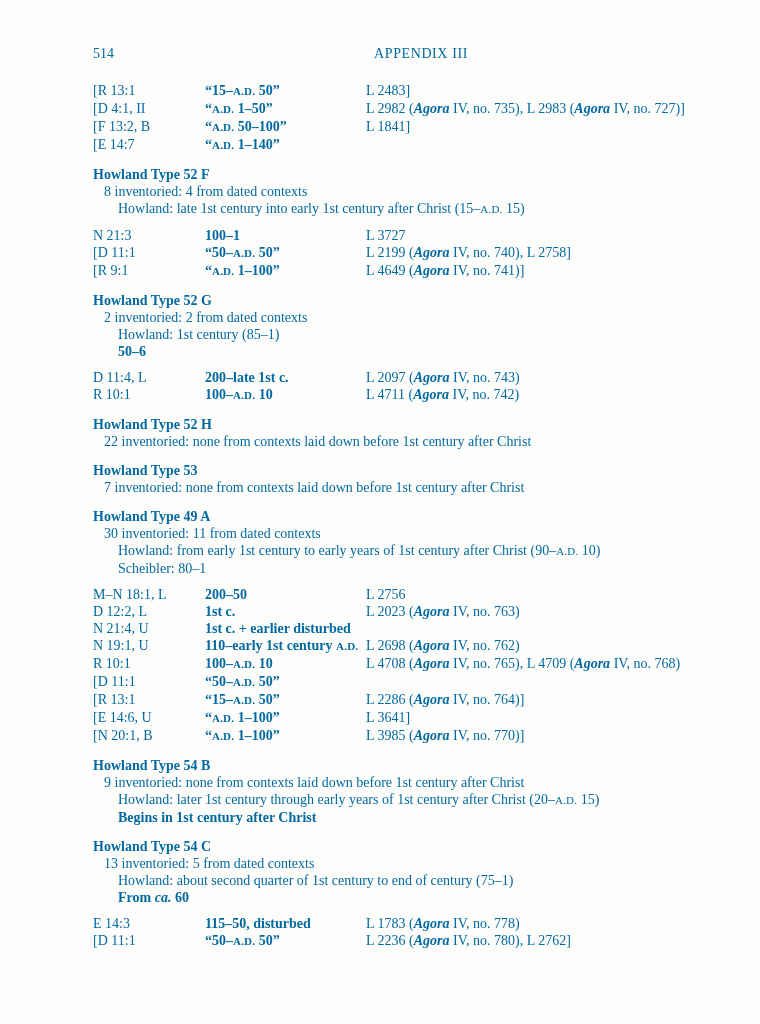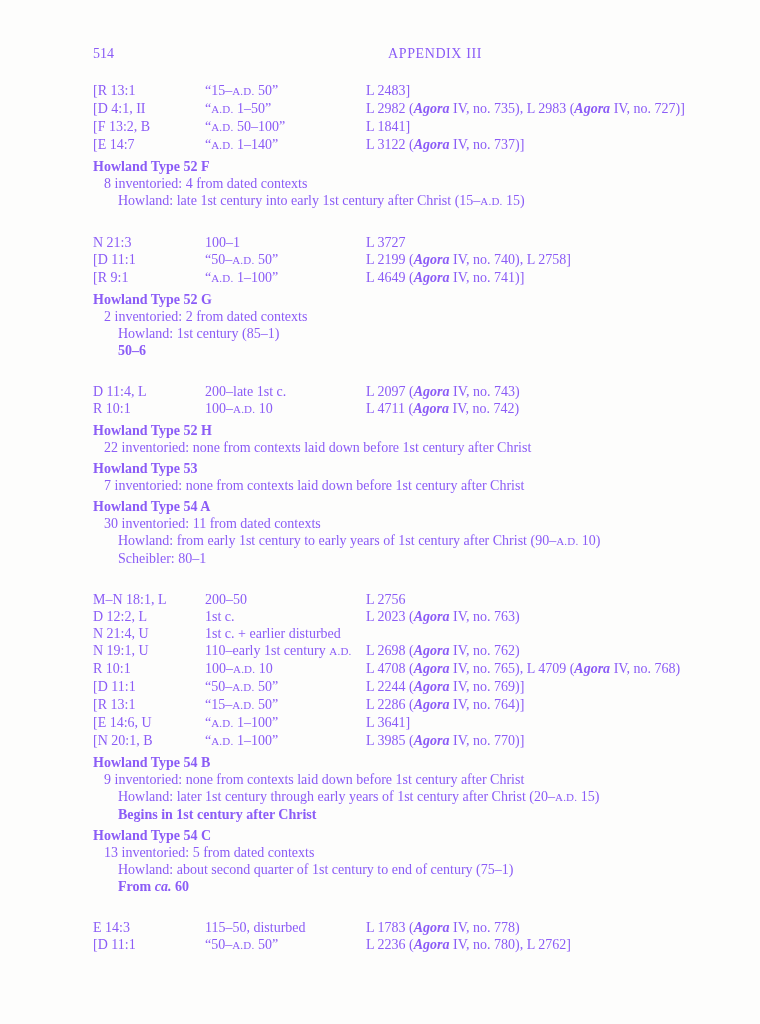--- a/index.html
+++ b/index.html
@@ -11,43 +11,43 @@
     padding: 45px 66px 0 93px;
     font-family: "Liberation Serif", "DejaVu Serif", serif;
     font-size: 14px;
     line-height: 17px;
     color: #1a1a1a;
     overflow: hidden;
   }
   .page-header { position: relative; height: 17px; }
   .page-number { position: absolute; left: 0; top: 0; }
   .header-title {
-    position: absolute; left: 342px; top: 0;
+    position: absolute; left: 328px; top: 0;
     transform: translateX(-50%);
     letter-spacing: 0.6px;
     white-space: nowrap;
   }
-  .ctx-table { margin-top: 24px; }
+  .ctx-table { margin-top: 9px; }
   #content > .ctx-table:first-child { margin-top: 20px; }
   .ctx-row { display: flex; white-space: nowrap; }
   .col-context { width: 112px; flex: none; }
-  .col-date { width: 161px; flex: none; }
+  .col-date { width: 161px; flex: none; font-weight: bold; }
   .col-lamps { flex: 1; }
-  .section { margin-top: 4px; }
+  .section { margin-top: 12px; }
   .sec-heading { font-weight: bold; }
   .sec-line.lvl1 { padding-left: 11px; }
   .sec-line.lvl2 { padding-left: 25px; }
   .sec-line.bold { font-weight: bold; }
   .sc { font-size: 11px; letter-spacing: 0.2px; }
   i { font-style: italic; font-weight: bold; }
 </style>
 </head>
 <body style="background: rgb(253, 253, 252);">
 
-<div class="page" style="color: #8b5cf6;">
+<div class="page" style="color: #0369a1;">
   <div class="page-header">
     <span class="page-number">514</span>
     <span class="header-title">APPENDIX III</span>
   </div>
   <div id="content">
       <div class="ctx-table">
         <div class="ctx-row">
           <span class="col-context">[R 13:1</span>
           <span class="col-date">“15–<span class="sc">A.D.</span> 50”</span>
           <span class="col-lamps">L 2483]</span>
@@ -58,21 +58,20 @@
           <span class="col-lamps">L 2982 (<i>Agora</i> IV, no. 735), L 2983 (<i>Agora</i> IV, no. 727)]</span>
         </div>
         <div class="ctx-row">
           <span class="col-context">[F 13:2, B</span>
           <span class="col-date">“<span class="sc">A.D.</span> 50–100”</span>
           <span class="col-lamps">L 1841]</span>
         </div>
         <div class="ctx-row">
           <span class="col-context">[E 14:7</span>
           <span class="col-date">“<span class="sc">A.D.</span> 1–140”</span>
-          <span class="col-lamps">L 3122 (<i>Agora</i> IV, no. 737)]</span>
         </div>
       </div>
       <div class="section">
         <div class="sec-heading">Howland Type 52 F</div>
         <div class="sec-line lvl1">8 inventoried: 4 from dated contexts</div>
         <div class="sec-line lvl2">Howland: late 1st century into early 1st century after Christ (15–<span class="sc">A.D.</span> 15)</div>
       </div>
       <div class="ctx-table">
         <div class="ctx-row">
           <span class="col-context">N 21:3</span>
@@ -110,21 +109,21 @@
       </div>
       <div class="section">
         <div class="sec-heading">Howland Type 52 H</div>
         <div class="sec-line lvl1">22 inventoried: none from contexts laid down before 1st century after Christ</div>
       </div>
       <div class="section">
         <div class="sec-heading">Howland Type 53</div>
         <div class="sec-line lvl1">7 inventoried: none from contexts laid down before 1st century after Christ</div>
       </div>
       <div class="section">
-        <div class="sec-heading">Howland Type 54 A</div>
+        <div class="sec-heading">Howland Type 49 A</div>
         <div class="sec-line lvl1">30 inventoried: 11 from dated contexts</div>
         <div class="sec-line lvl2">Howland: from early 1st century to early years of 1st century after Christ (90–<span class="sc">A.D.</span> 10)</div>
         <div class="sec-line lvl2">Scheibler: 80–1</div>
       </div>
       <div class="ctx-table">
         <div class="ctx-row">
           <span class="col-context">M–N 18:1, L</span>
           <span class="col-date">200–50</span>
           <span class="col-lamps">L 2756</span>
         </div>
@@ -143,21 +142,20 @@
           <span class="col-lamps">L 2698 (<i>Agora</i> IV, no. 762)</span>
         </div>
         <div class="ctx-row">
           <span class="col-context">R 10:1</span>
           <span class="col-date">100–<span class="sc">A.D.</span> 10</span>
           <span class="col-lamps">L 4708 (<i>Agora</i> IV, no. 765), L 4709 (<i>Agora</i> IV, no. 768)</span>
         </div>
         <div class="ctx-row">
           <span class="col-context">[D 11:1</span>
           <span class="col-date">“50–<span class="sc">A.D.</span> 50”</span>
-          <span class="col-lamps">L 2244 (<i>Agora</i> IV, no. 769)]</span>
         </div>
         <div class="ctx-row">
           <span class="col-context">[R 13:1</span>
           <span class="col-date">“15–<span class="sc">A.D.</span> 50”</span>
           <span class="col-lamps">L 2286 (<i>Agora</i> IV, no. 764)]</span>
         </div>
         <div class="ctx-row">
           <span class="col-context">[E 14:6, U</span>
           <span class="col-date">“<span class="sc">A.D.</span> 1–100”</span>
           <span class="col-lamps">L 3641]</span>

